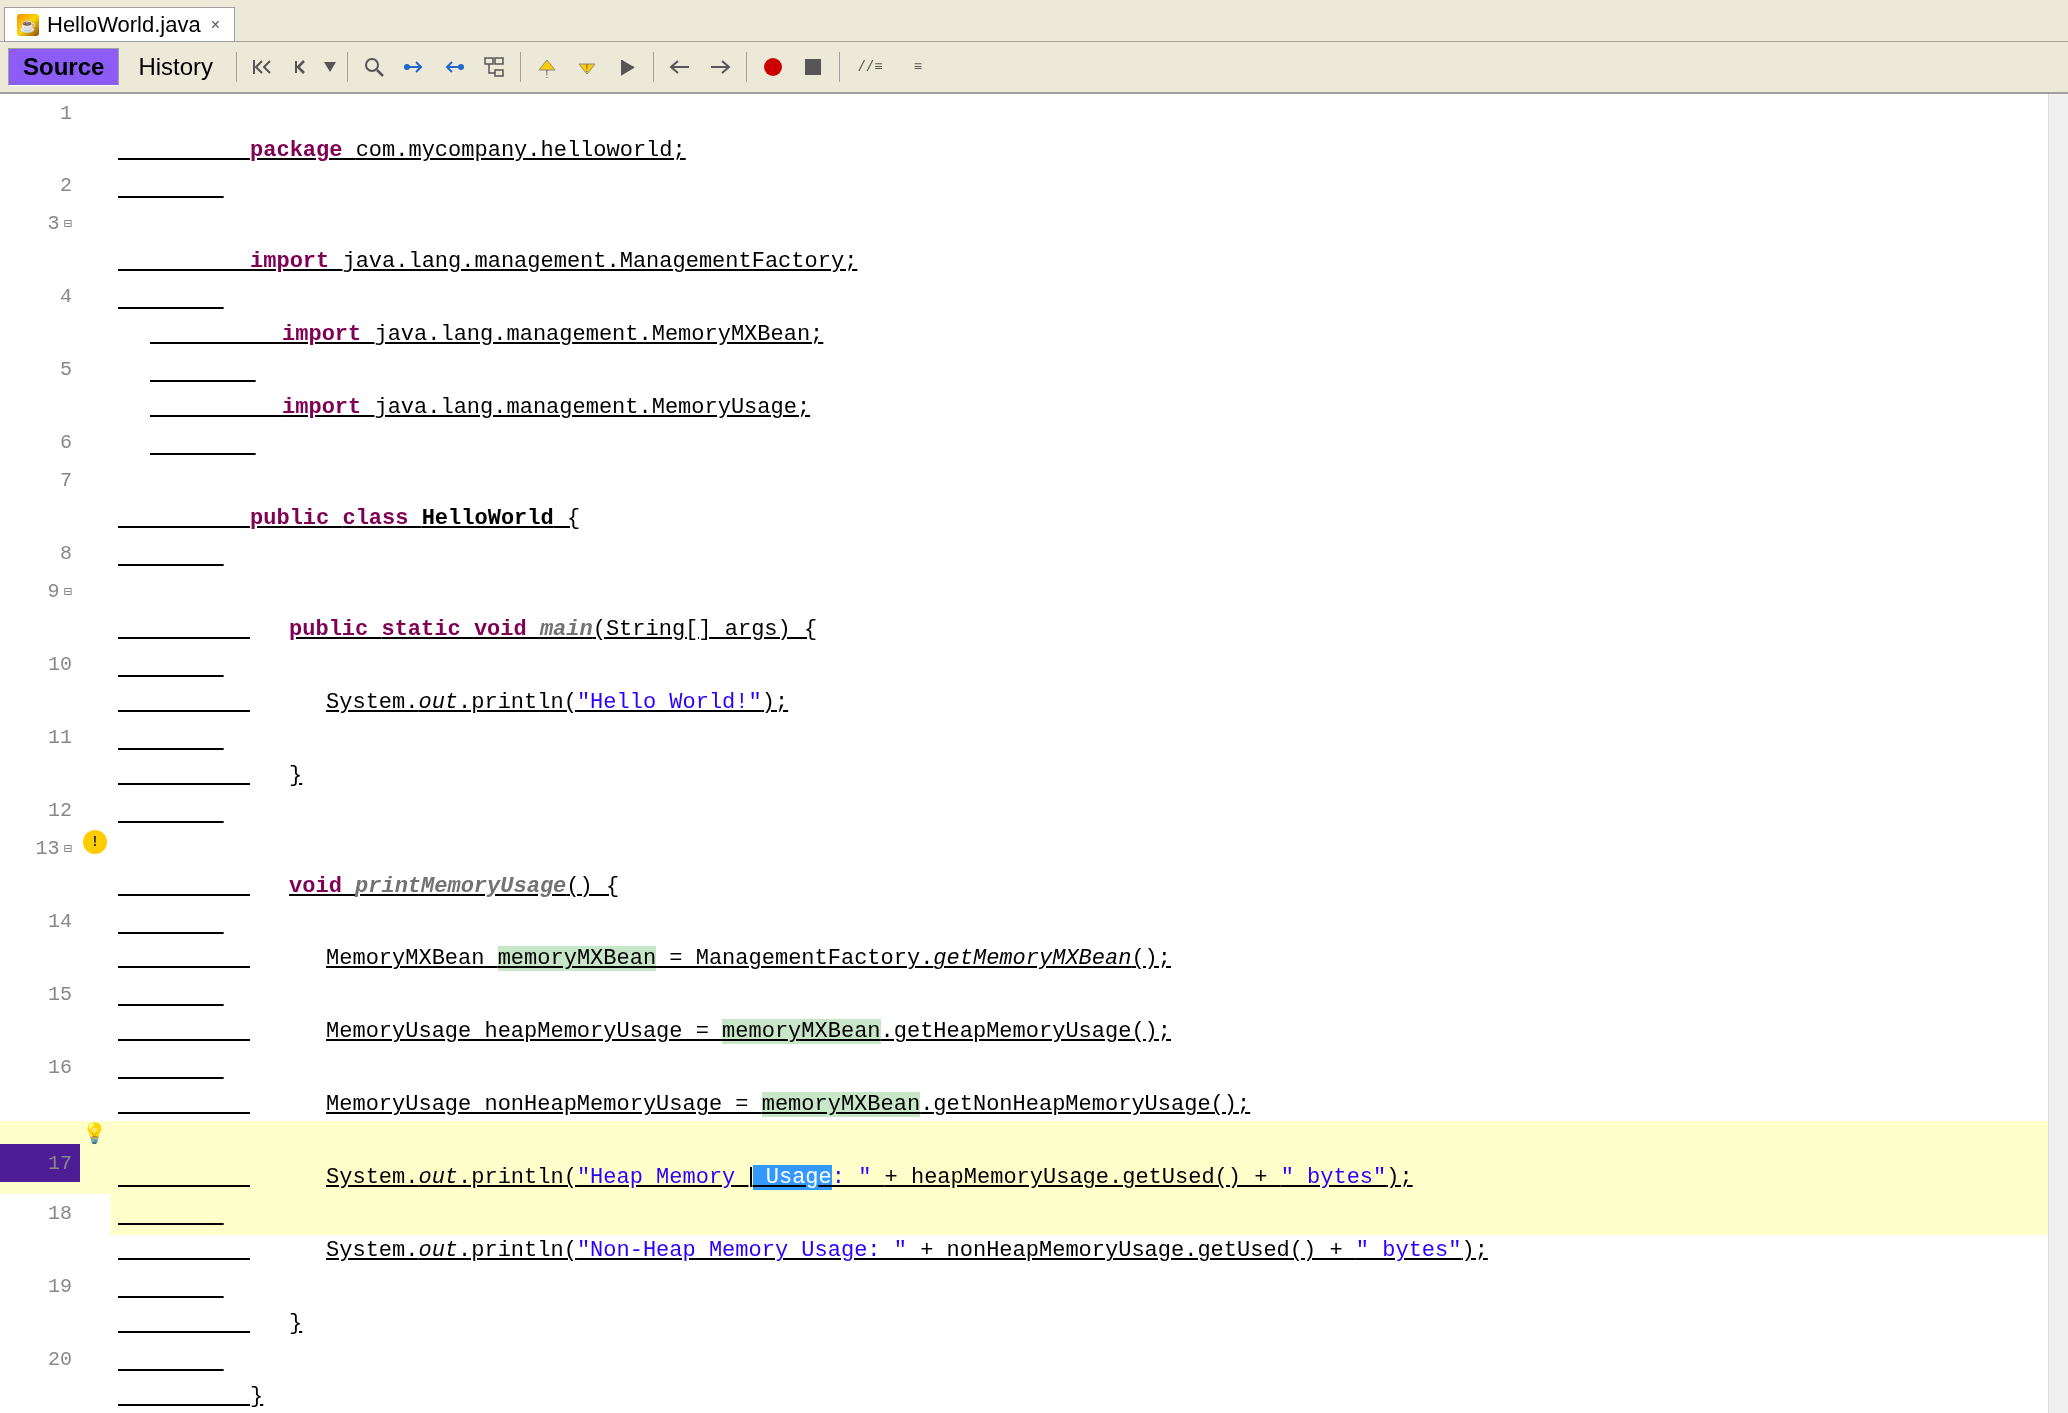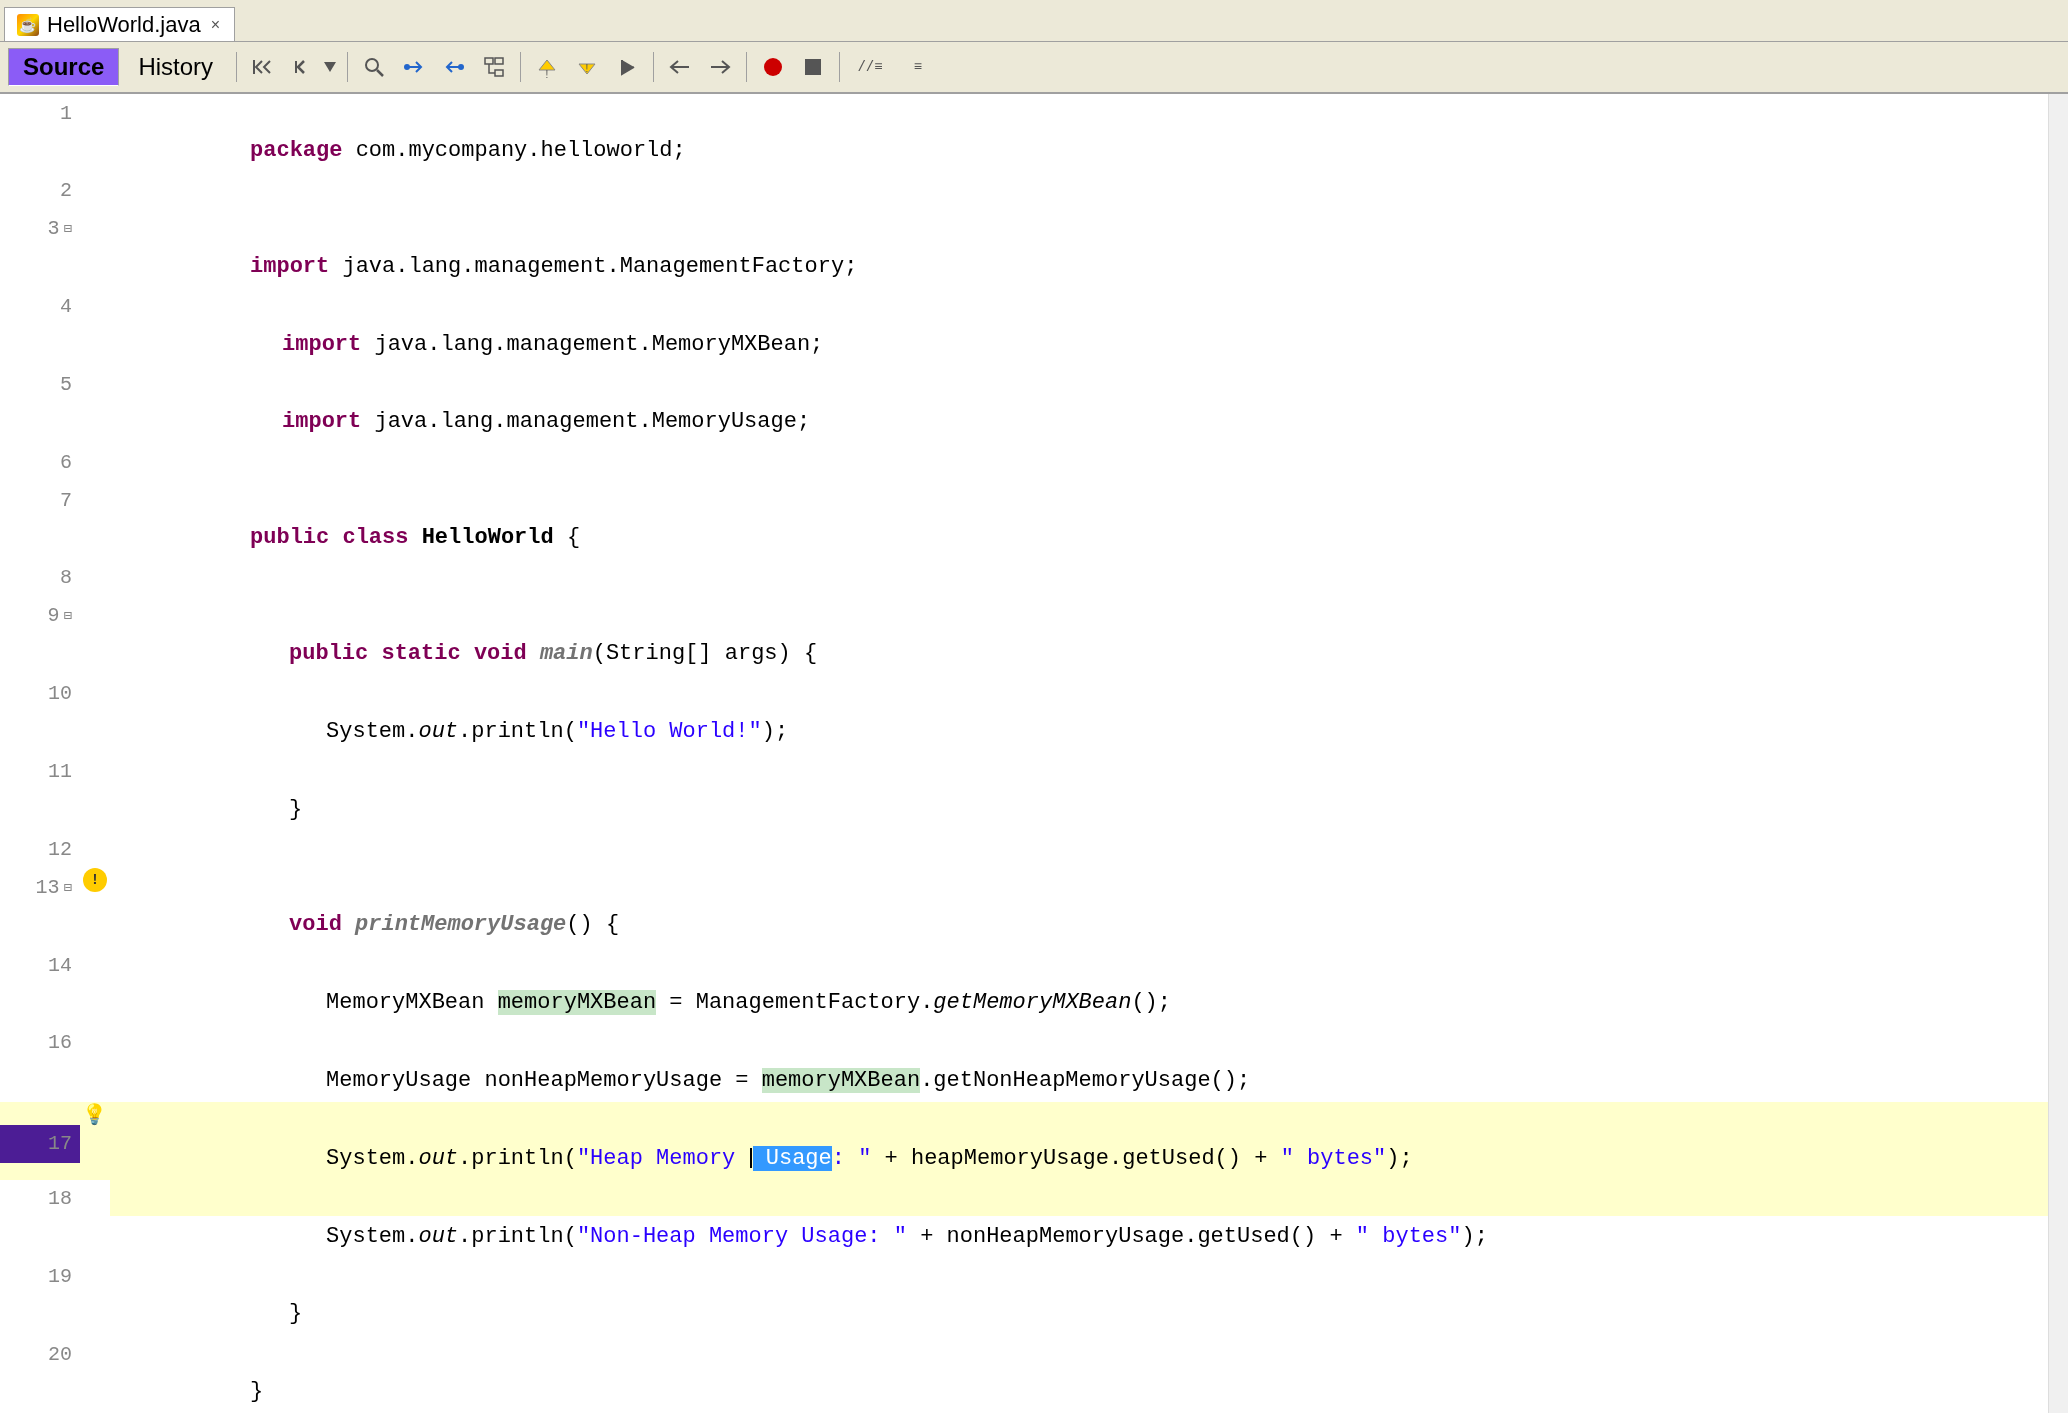--- a/index.html
+++ b/index.html
@@ -140,20 +140,21 @@
     }
     .line-content {
       flex: 1;
       min-height: 38px;
       padding: 0 8px;
       font-size: 22px;
       font-family: 'Courier New', Courier, monospace;
       white-space: pre;
       line-height: 38px;
       position: relative;
+      text-decoration: underline;
     }
     .code-area {
       flex: 1;
       display: flex;
       flex-direction: column;
       overflow: hidden;
     }
     
     .kw { color: #7f0055; font-weight: bold; }
     .string { color: #2a00ff; }
@@ -447,20 +448,29 @@
       <div class="line-row">
         <div class="line-gutter">
           <span class="line-number">14</span>
         </div>
         <div class="line-indicator"></div>
         <div class="line-content">
           <span style="display:inline-block; border-left:1px dashed #c0c0c0; margin-left:2px; padding-left:36px;"></span><span style="display:inline-block; border-left:1px dashed #c0c0c0; padding-left:36px;"></span><span>MemoryMXBean </span><span style="background:#c8e6c8;">memoryMXBean</span><span> = ManagementFactory.</span><span class="method">getMemoryMXBean</span><span>();</span>
         </div>
       </div>
 
+      <div class="line-row">
+        <div class="line-gutter">
+          <span class="line-number">15</span>
+        </div>
+        <div class="line-indicator"></div>
+        <div class="line-content">
+          <span style="display:inline-block; border-left:1px dashed #c0c0c0; margin-left:2px; padding-left:36px;"></span><span style="display:inline-block; border-left:1px dashed #c0c0c0; padding-left:36px;"></span><span>MemoryUsage heapMemoryUsage = </span><span style="background:#c8e6c8;">memoryMXBean</span><span>.getHeapMemoryUsage();</span>
+        </div>
+      </div>
 
       <div class="line-row">
         <div class="line-gutter">
           <span class="line-number">16</span>
         </div>
         <div class="line-indicator"></div>
         <div class="line-content">
           <span style="display:inline-block; border-left:1px dashed #c0c0c0; margin-left:2px; padding-left:36px;"></span><span style="display:inline-block; border-left:1px dashed #c0c0c0; padding-left:36px;"></span><span>MemoryUsage nonHeapMemoryUsage = </span><span style="background:#c8e6c8;">memoryMXBean</span><span>.getNonHeapMemoryUsage();</span>
         </div>
       </div>

